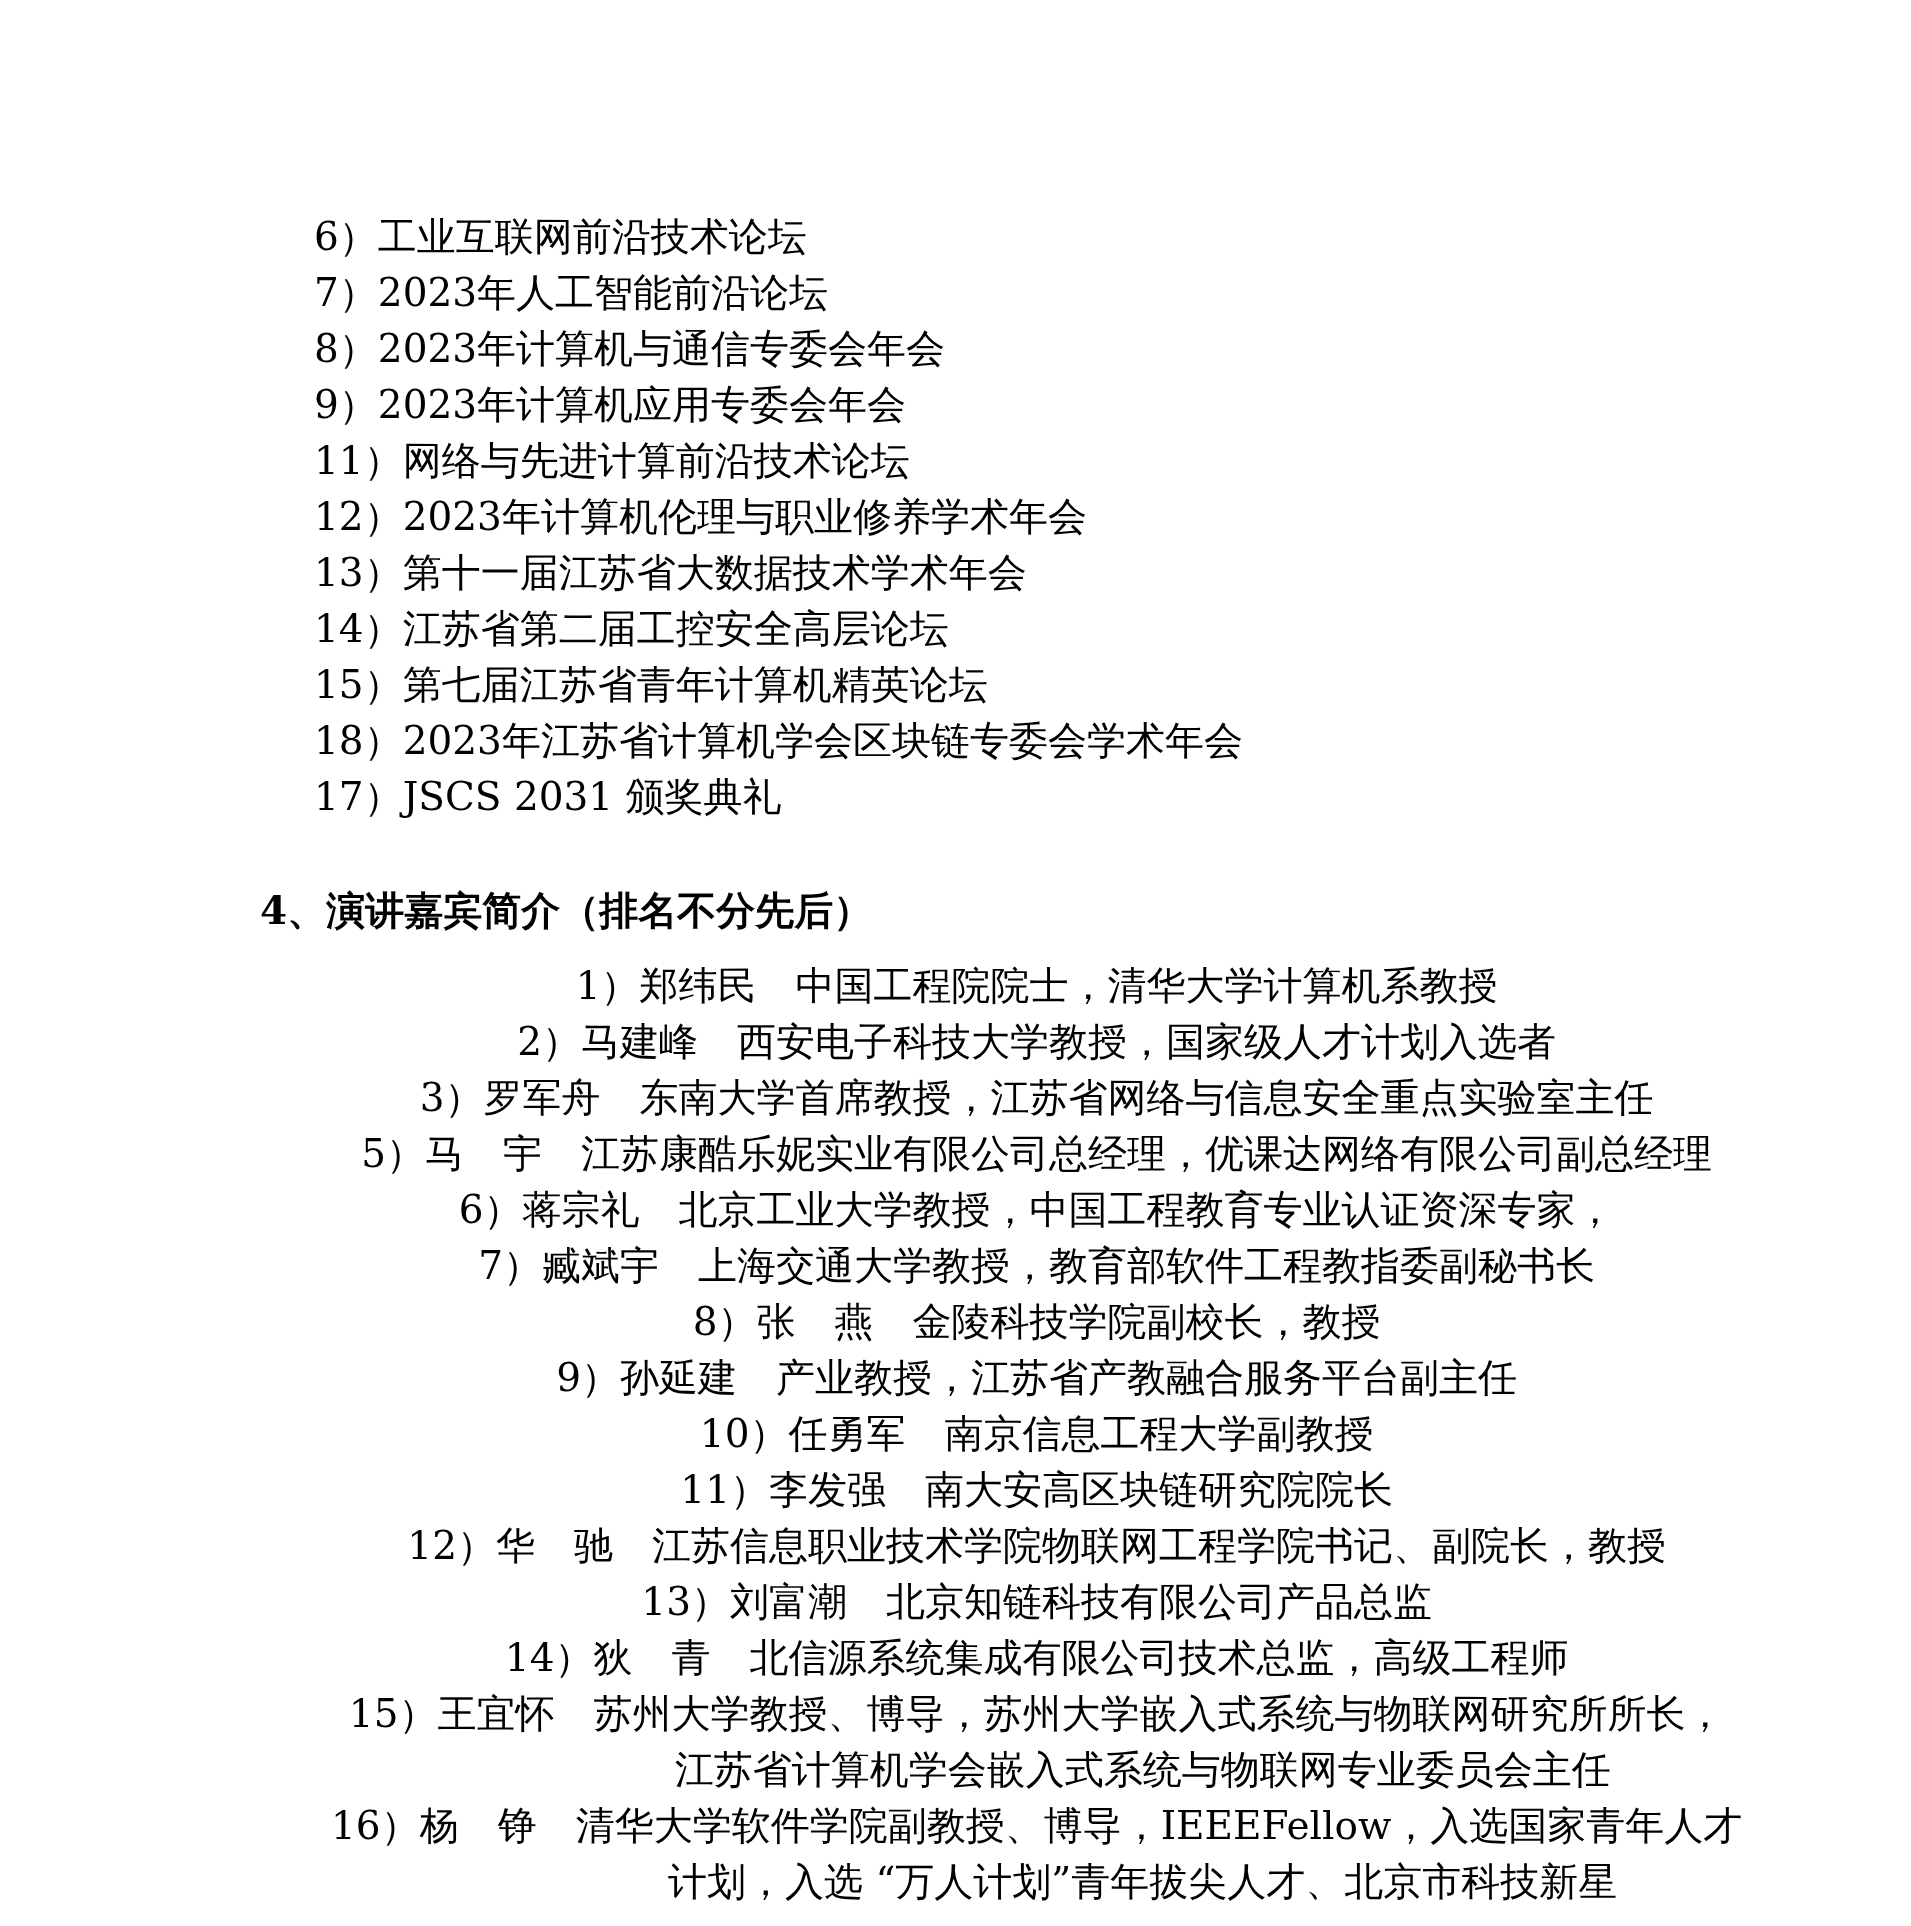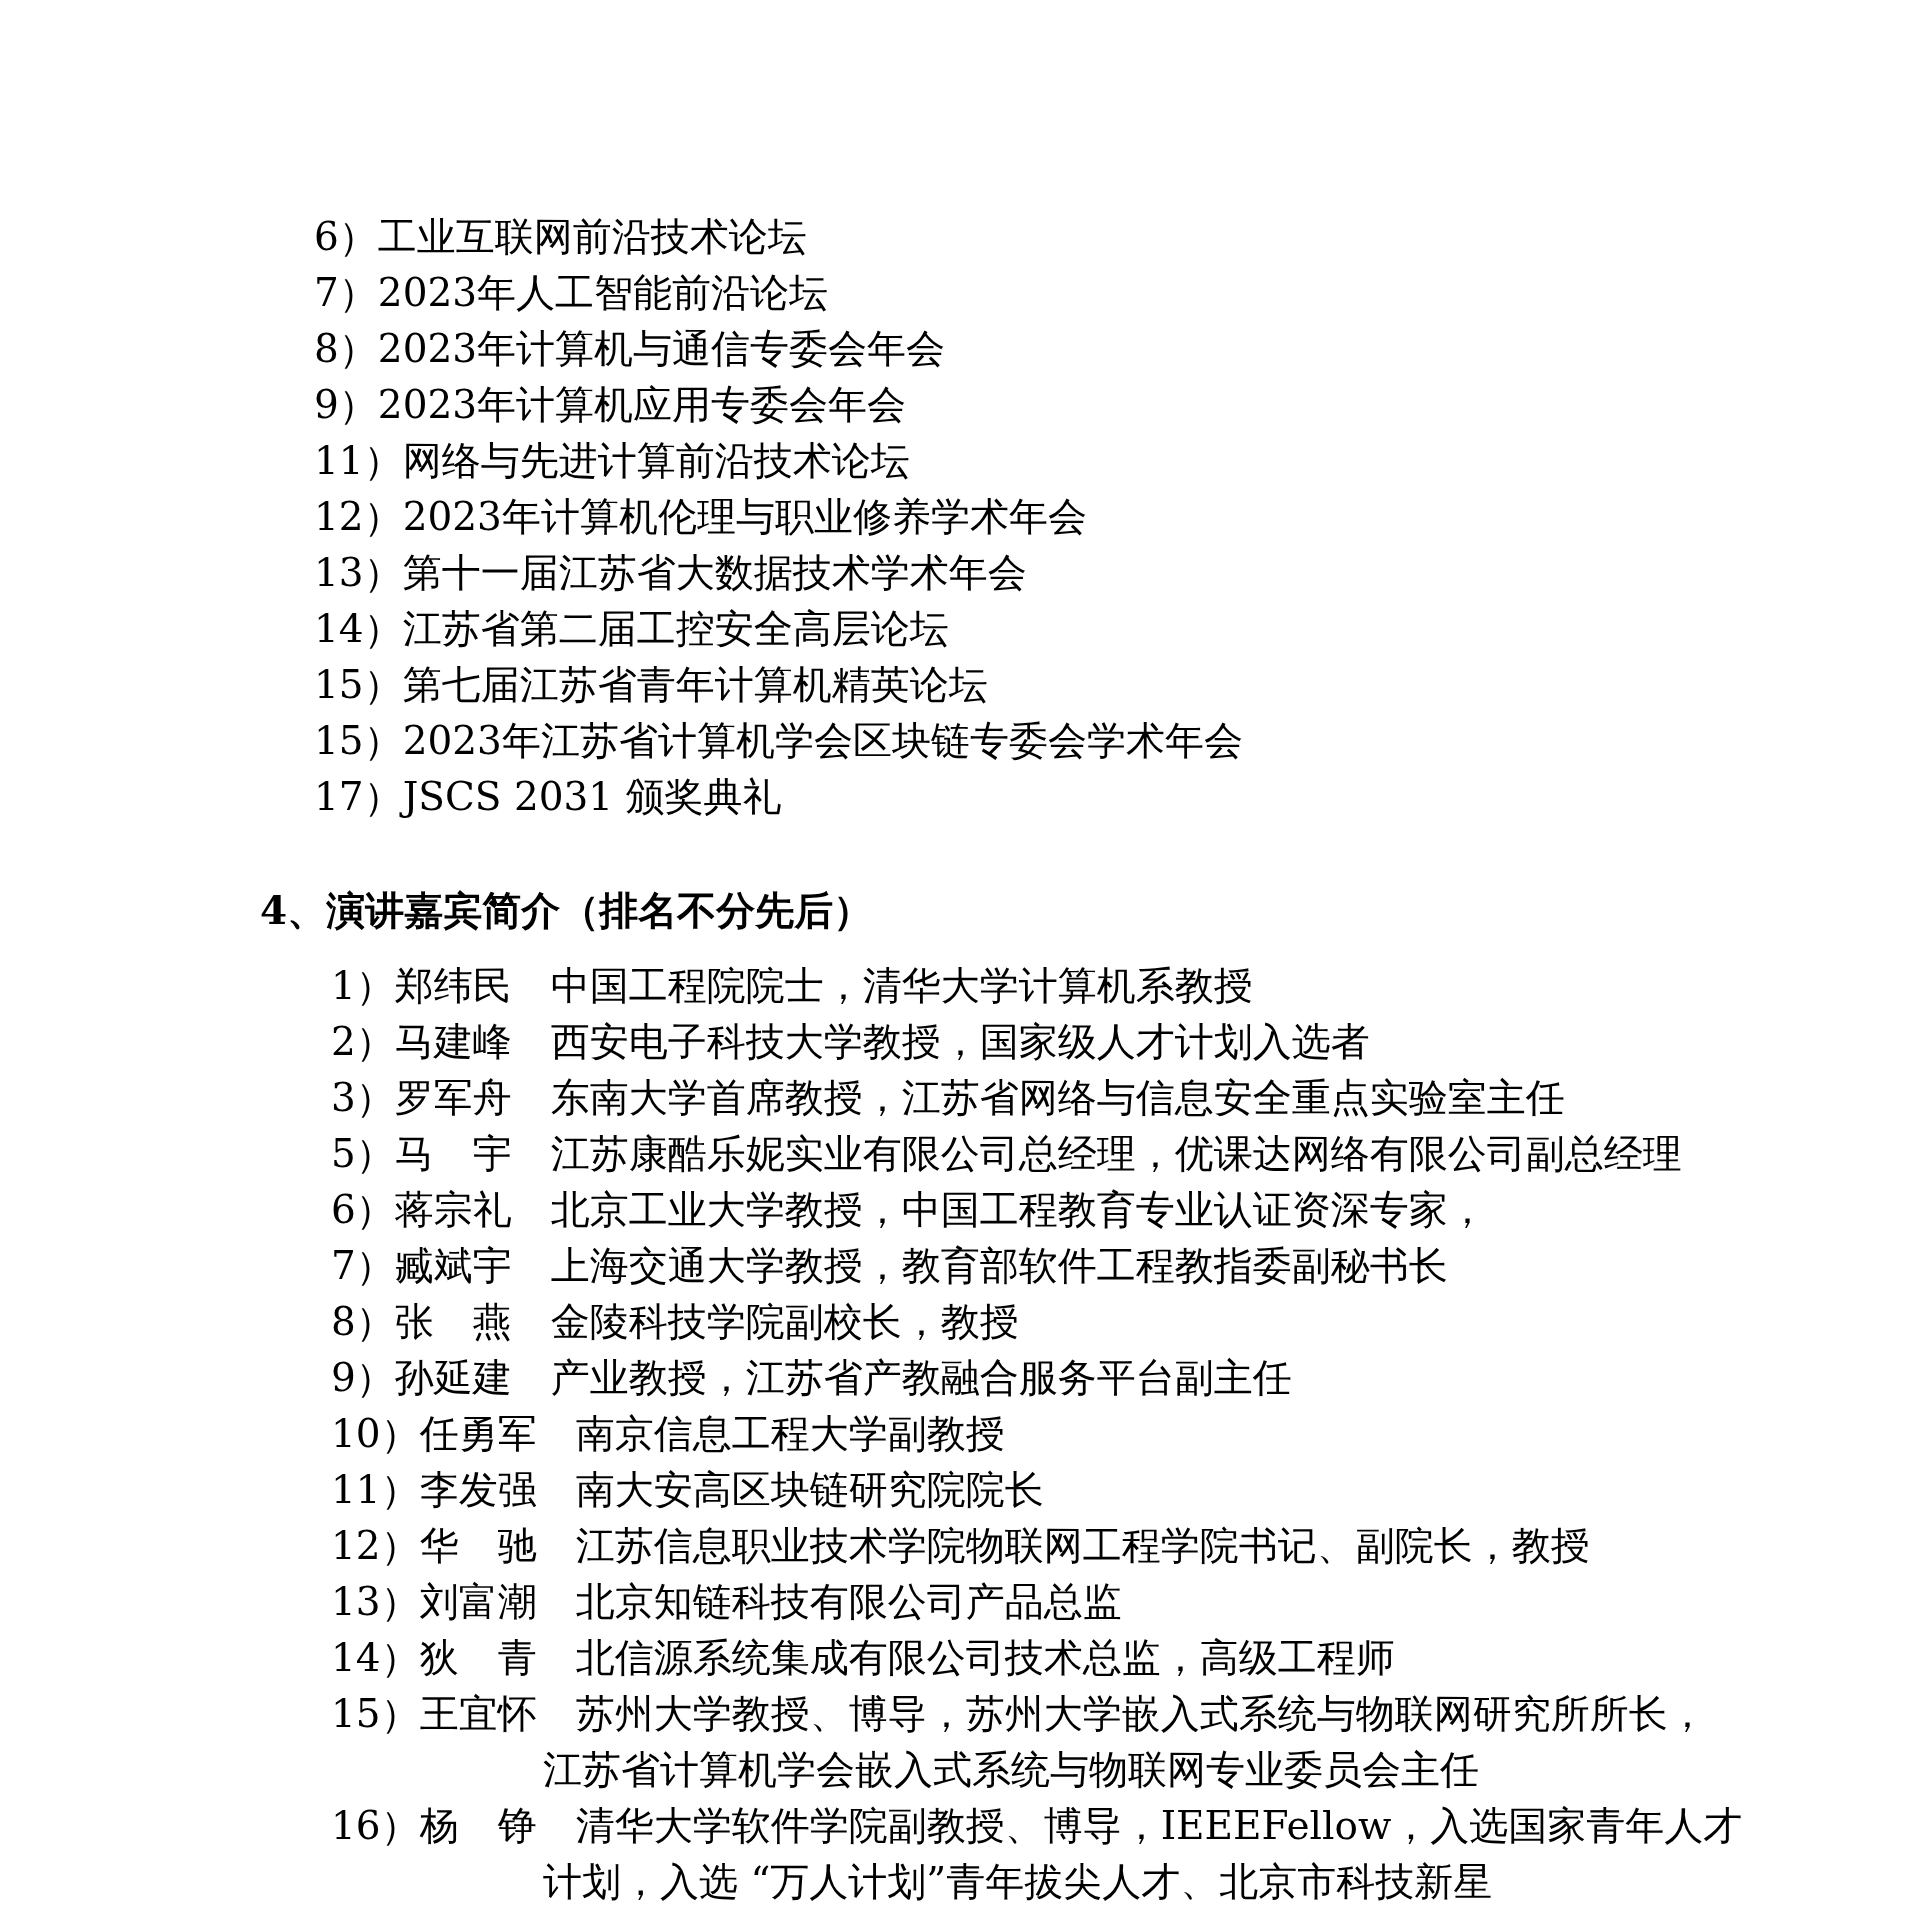--- a/index.html
+++ b/index.html
@@ -38,20 +38,21 @@
   }
   .speaker-list {
     position: absolute;
     left: 331px;
     top: 958px;
   }
   .speaker-list .line {
     height: 56px;
     line-height: 56px;
     white-space: nowrap;
+    text-align: center;
   }
   .speaker-list .cont {
     padding-left: 212px;
   }
   .speaker-name {
     display: inline-block;
     min-width: 116px;
   }
   .speaker-bio {
     margin-left: 39px;
@@ -64,21 +65,21 @@
   <div class="forum-list">
       <div class="line">6）工业互联网前沿技术论坛</div>
       <div class="line">7）2023年人工智能前沿论坛</div>
       <div class="line">8）2023年计算机与通信专委会年会</div>
       <div class="line">9）2023年计算机应用专委会年会</div>
       <div class="line">11）网络与先进计算前沿技术论坛</div>
       <div class="line">12）2023年计算机伦理与职业修养学术年会</div>
       <div class="line">13）第十一届江苏省大数据技术学术年会</div>
       <div class="line">14）江苏省第二届工控安全高层论坛</div>
       <div class="line">15）第七届江苏省青年计算机精英论坛</div>
-      <div class="line">15）2023年江苏省计算机学会区块链专委会学术年会</div>
+      <div class="line">18）2023年江苏省计算机学会区块链专委会学术年会</div>
       <div class="line">17）JSCS 2031 颁奖典礼</div>
     </div>
   <div class="section-heading">4、演讲嘉宾简介（排名不分先后）</div>
   <div class="speaker-list">
       <div class="line"><span class="speaker-number">1）</span><span class="speaker-name">郑纬民</span><span class="speaker-bio">中国工程院院士，清华大学计算机系教授</span></div>
       <div class="line"><span class="speaker-number">2）</span><span class="speaker-name">马建峰</span><span class="speaker-bio">西安电子科技大学教授，国家级人才计划入选者</span></div>
       <div class="line"><span class="speaker-number">3）</span><span class="speaker-name">罗军舟</span><span class="speaker-bio">东南大学首席教授，江苏省网络与信息安全重点实验室主任</span></div>
       <div class="line"><span class="speaker-number">5）</span><span class="speaker-name">马　宇</span><span class="speaker-bio">江苏康酷乐妮实业有限公司总经理，优课达网络有限公司副总经理</span></div>
       <div class="line"><span class="speaker-number">6）</span><span class="speaker-name">蒋宗礼</span><span class="speaker-bio">北京工业大学教授，中国工程教育专业认证资深专家，</span></div>
       <div class="line"><span class="speaker-number">7）</span><span class="speaker-name">臧斌宇</span><span class="speaker-bio">上海交通大学教授，教育部软件工程教指委副秘书长</span></div>

